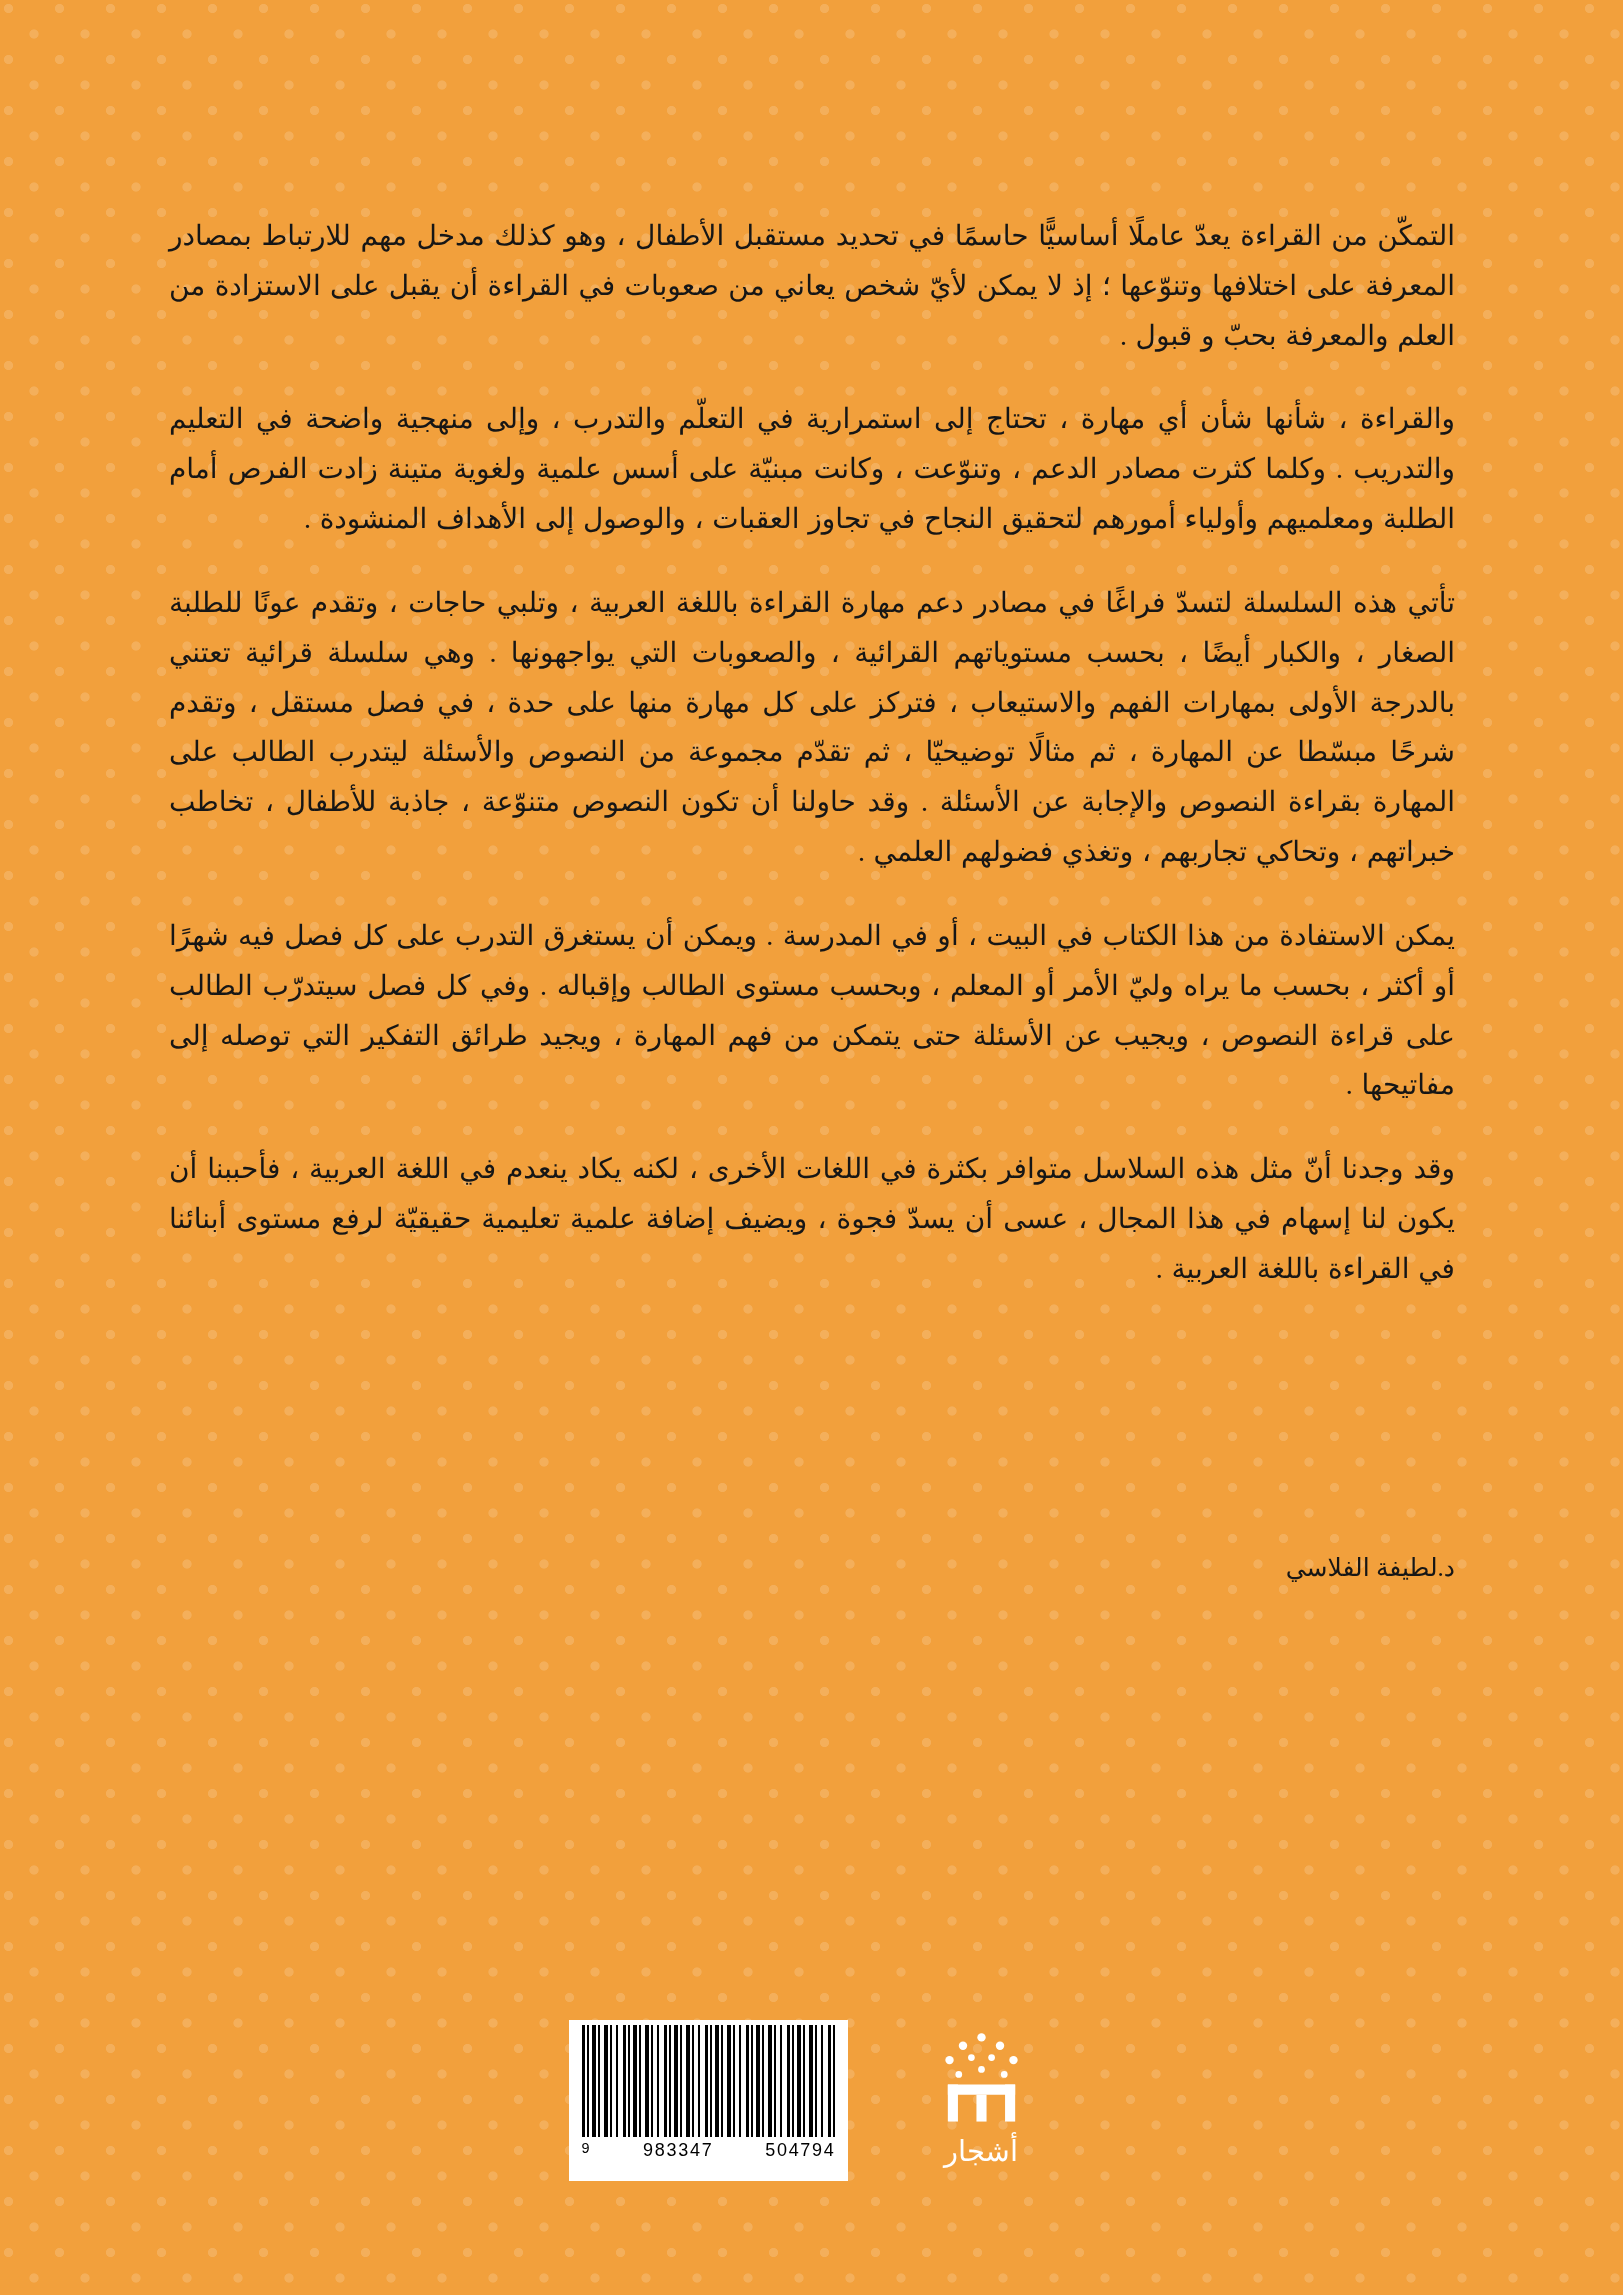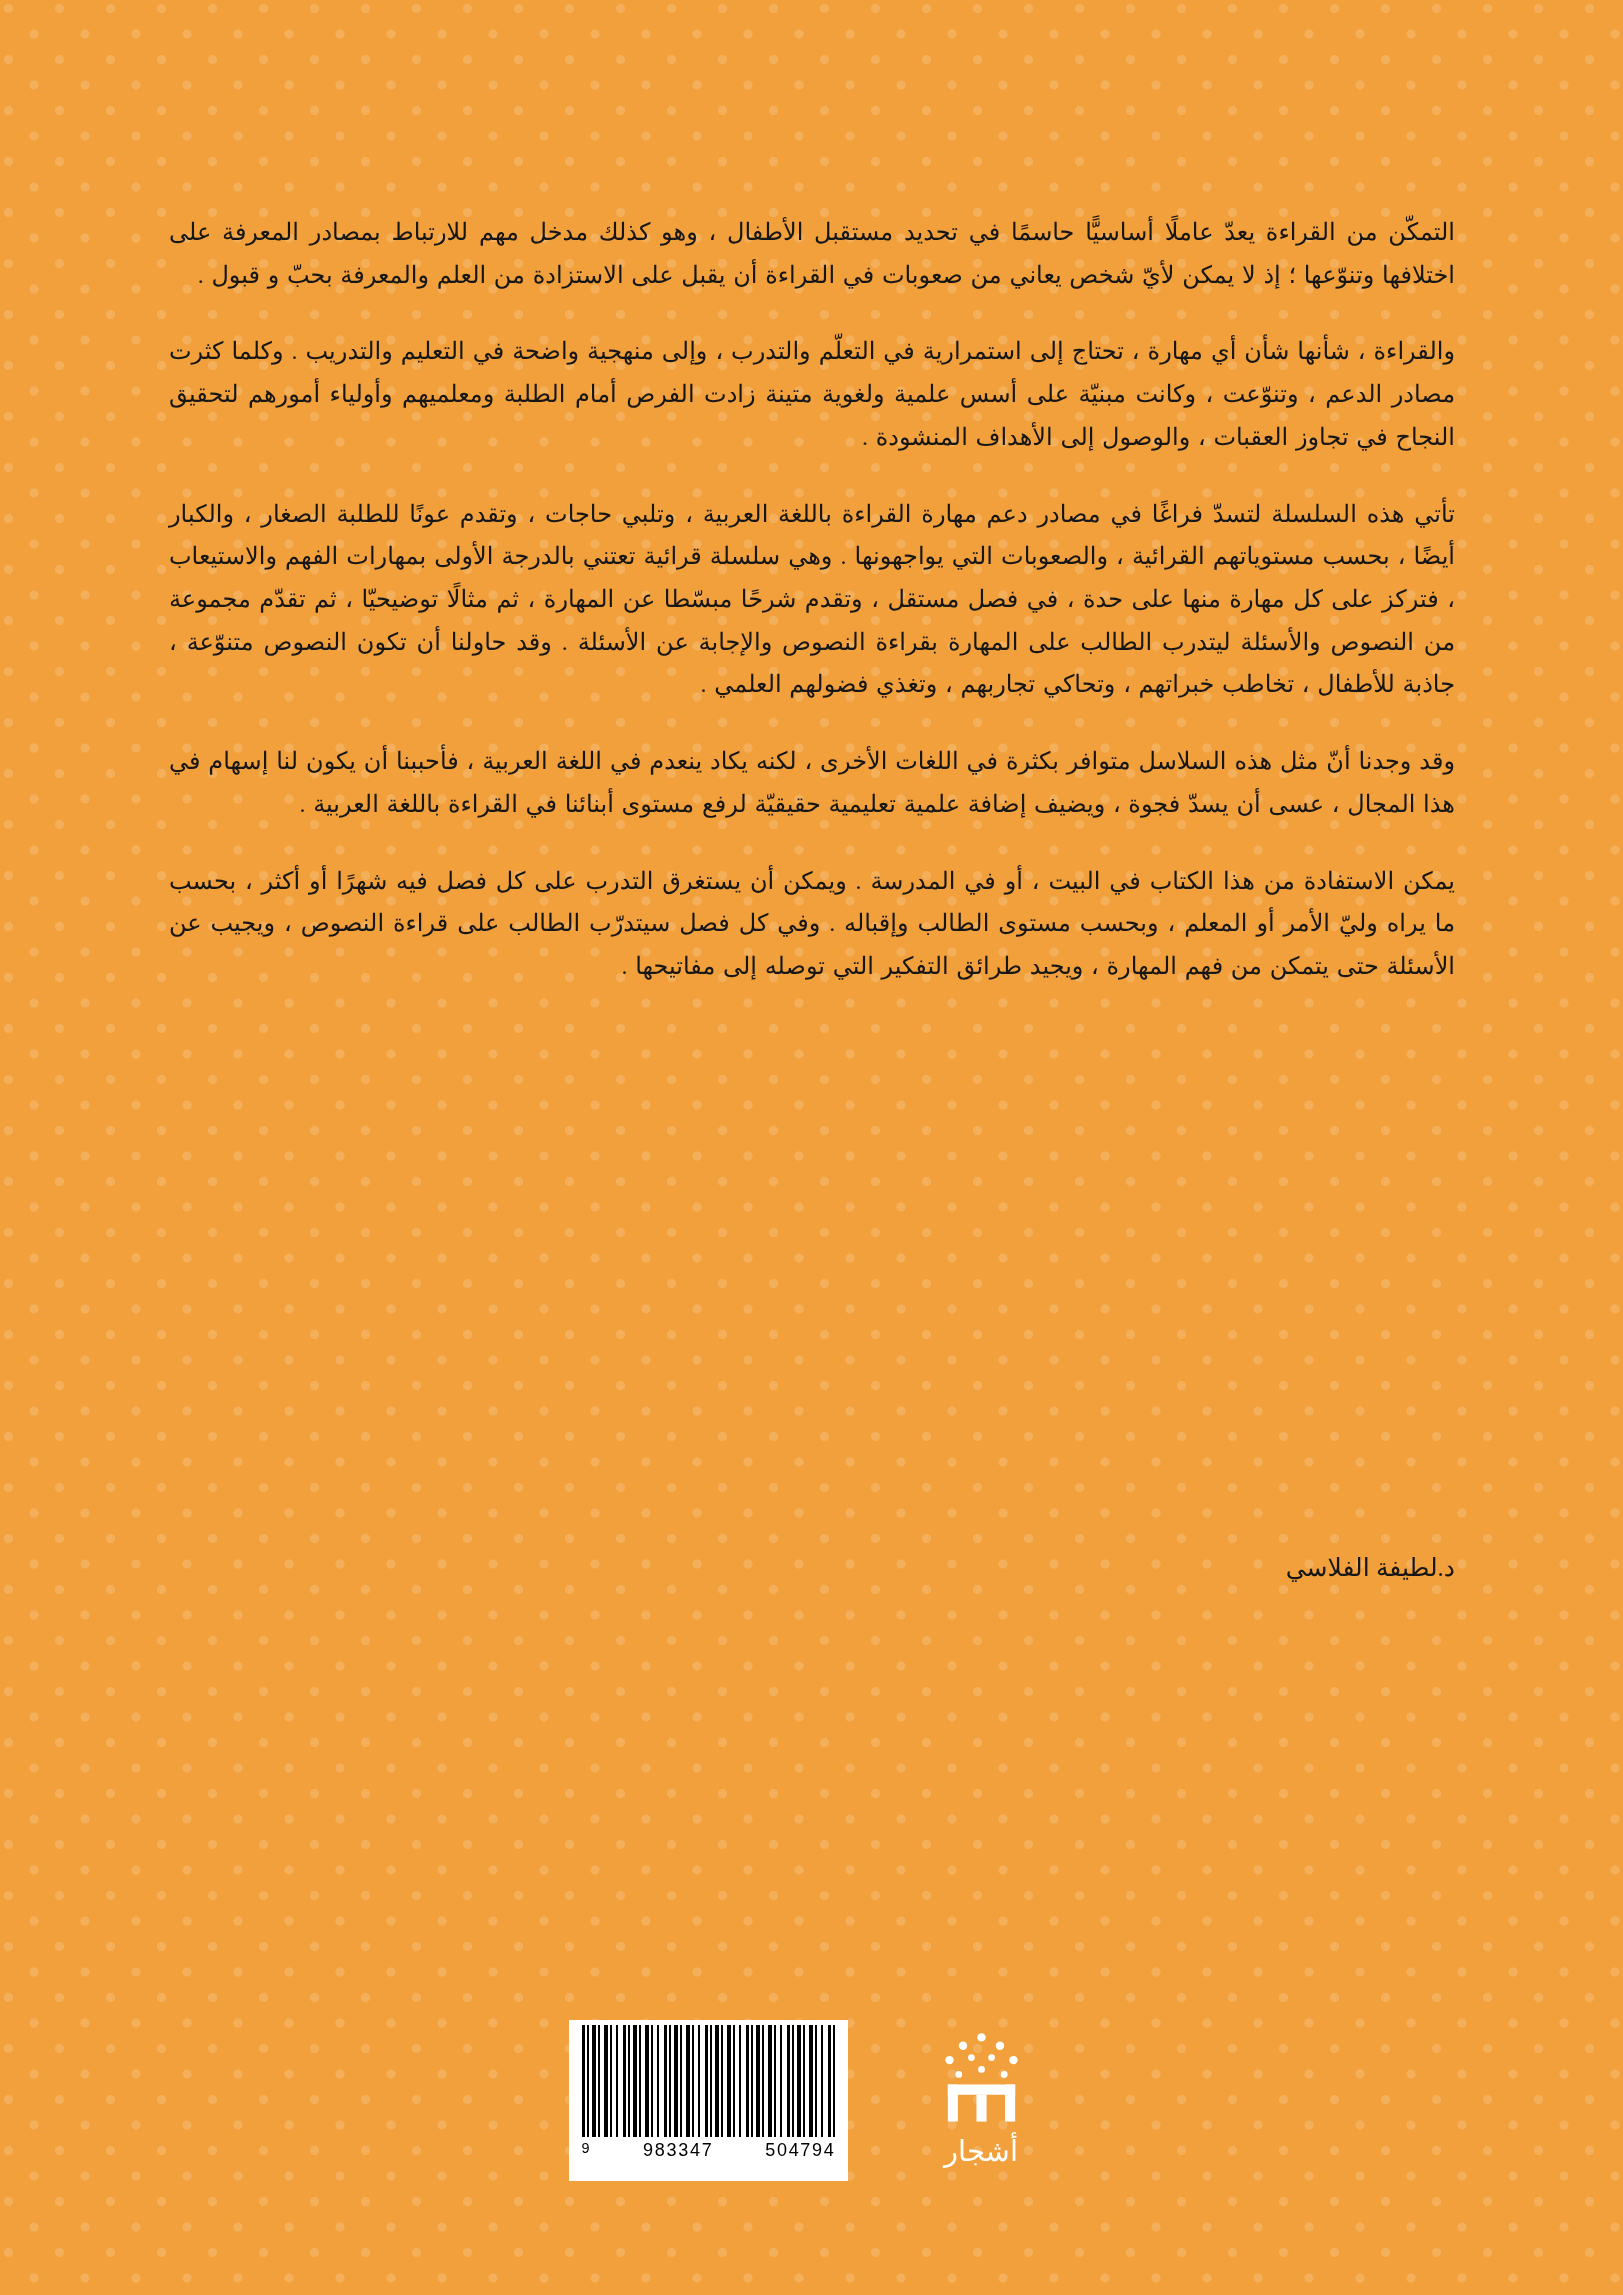--- a/index.html
+++ b/index.html
@@ -32,21 +32,21 @@
   .text-block {
     position: absolute;
     top: 211px;
     right: 169px;
     left: 169px;
     direction: rtl;
     text-align: justify;
     color: #161616;
   }
   .para {
-    font-size: 24px;
+    font-size: 28px;
     line-height: 1.78;
     margin: 0 0 34px 0;
     text-align: justify;
     text-justify: inter-word;
     letter-spacing: 0px;
     word-spacing: 1.7px;
   }
   .para:last-of-type {
     margin-bottom: 0;
   }
@@ -131,22 +131,22 @@
 <body>
 
 <div class="page">
 
   <div class="pattern-overlay"></div>
 
   <div class="text-block">
     <p class="para">التمكّن من القراءة يعدّ عاملًا أساسيًّا حاسمًا في تحديد مستقبل الأطفال ، وهو كذلك مدخل مهم للارتباط بمصادر المعرفة على اختلافها وتنوّعها ؛ إذ لا يمكن لأيّ شخص يعاني من صعوبات في القراءة أن يقبل على الاستزادة من العلم والمعرفة بحبّ و قبول .</p>
     <p class="para">والقراءة ، شأنها شأن أي مهارة ، تحتاج إلى استمرارية في التعلّم والتدرب ، وإلى منهجية واضحة في التعليم والتدريب . وكلما كثرت مصادر الدعم ، وتنوّعت ، وكانت مبنيّة على أسس علمية ولغوية متينة زادت الفرص أمام الطلبة ومعلميهم وأولياء أمورهم لتحقيق النجاح في تجاوز العقبات ، والوصول إلى الأهداف المنشودة .</p>
     <p class="para">تأتي هذه السلسلة لتسدّ فراغًا في مصادر دعم مهارة القراءة باللغة العربية ، وتلبي حاجات ، وتقدم عونًا للطلبة الصغار ، والكبار أيضًا ، بحسب مستوياتهم القرائية ، والصعوبات التي يواجهونها . وهي سلسلة قرائية تعتني بالدرجة الأولى بمهارات الفهم والاستيعاب ، فتركز على كل مهارة منها على حدة ، في فصل مستقل ، وتقدم شرحًا مبسّطا عن المهارة ، ثم مثالًا توضيحيّا ، ثم تقدّم مجموعة من النصوص والأسئلة ليتدرب الطالب على المهارة بقراءة النصوص والإجابة عن الأسئلة . وقد حاولنا أن تكون النصوص متنوّعة ، جاذبة للأطفال ، تخاطب خبراتهم ، وتحاكي تجاربهم ، وتغذي فضولهم العلمي .</p>
+    <p class="para">يمكن الاستفادة من هذا الكتاب في البيت ، أو في المدرسة . ويمكن أن يستغرق التدرب على كل فصل فيه شهرًا أو أكثر ، بحسب ما يراه وليّ الأمر أو المعلم ، وبحسب مستوى الطالب وإقباله . وفي كل فصل سيتدرّب الطالب على قراءة النصوص ، ويجيب عن الأسئلة حتى يتمكن من فهم المهارة ، ويجيد طرائق التفكير التي توصله إلى مفاتيحها .</p>
     <p class="para">وقد وجدنا أنّ مثل هذه السلاسل متوافر بكثرة في اللغات الأخرى ، لكنه يكاد ينعدم في اللغة العربية ، فأحببنا أن يكون لنا إسهام في هذا المجال ، عسى أن يسدّ فجوة ، ويضيف إضافة علمية تعليمية حقيقيّة لرفع مستوى أبنائنا في القراءة باللغة العربية .</p>
-    <p class="para">يمكن الاستفادة من هذا الكتاب في البيت ، أو في المدرسة . ويمكن أن يستغرق التدرب على كل فصل فيه شهرًا أو أكثر ، بحسب ما يراه وليّ الأمر أو المعلم ، وبحسب مستوى الطالب وإقباله . وفي كل فصل سيتدرّب الطالب على قراءة النصوص ، ويجيب عن الأسئلة حتى يتمكن من فهم المهارة ، ويجيد طرائق التفكير التي توصله إلى مفاتيحها .</p>
   </div>
 
   <div class="signature">د.لطيفة الفلاسي</div>
 
   <div class="footer">
 
     <div class="barcode">
       <div class="bars"></div>
       <div class="digits">
         <span class="lead">9</span>

